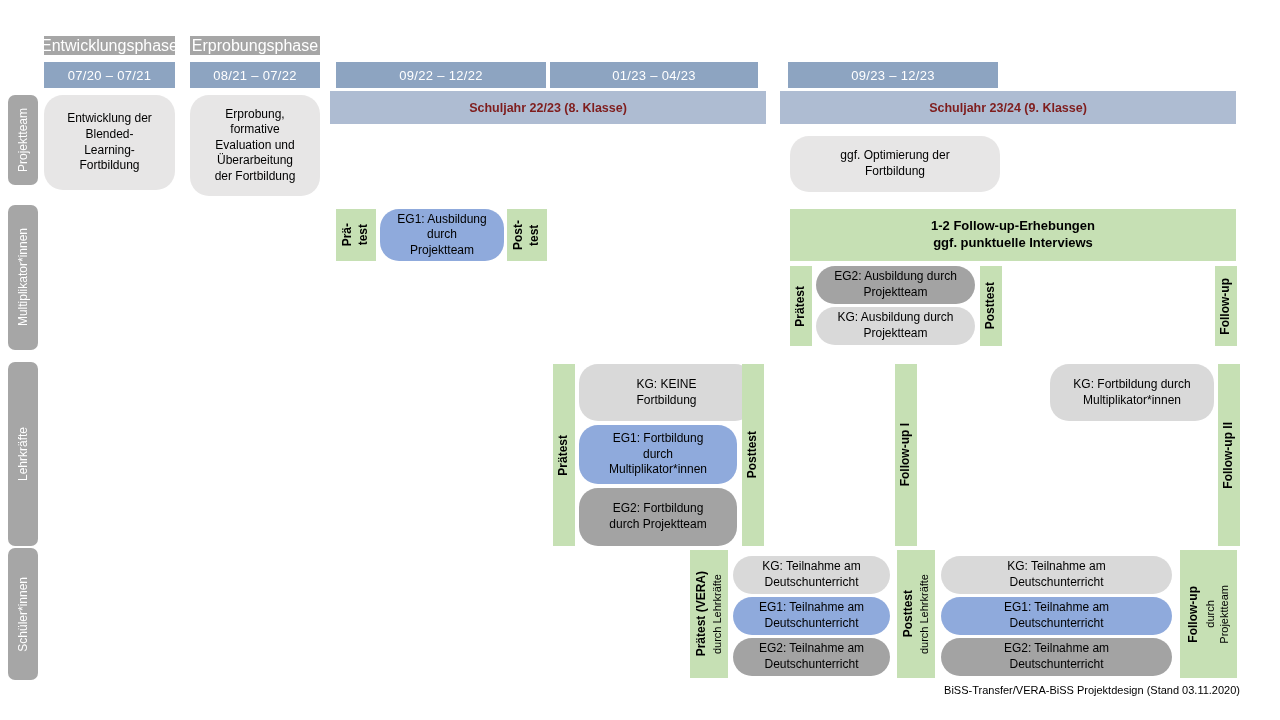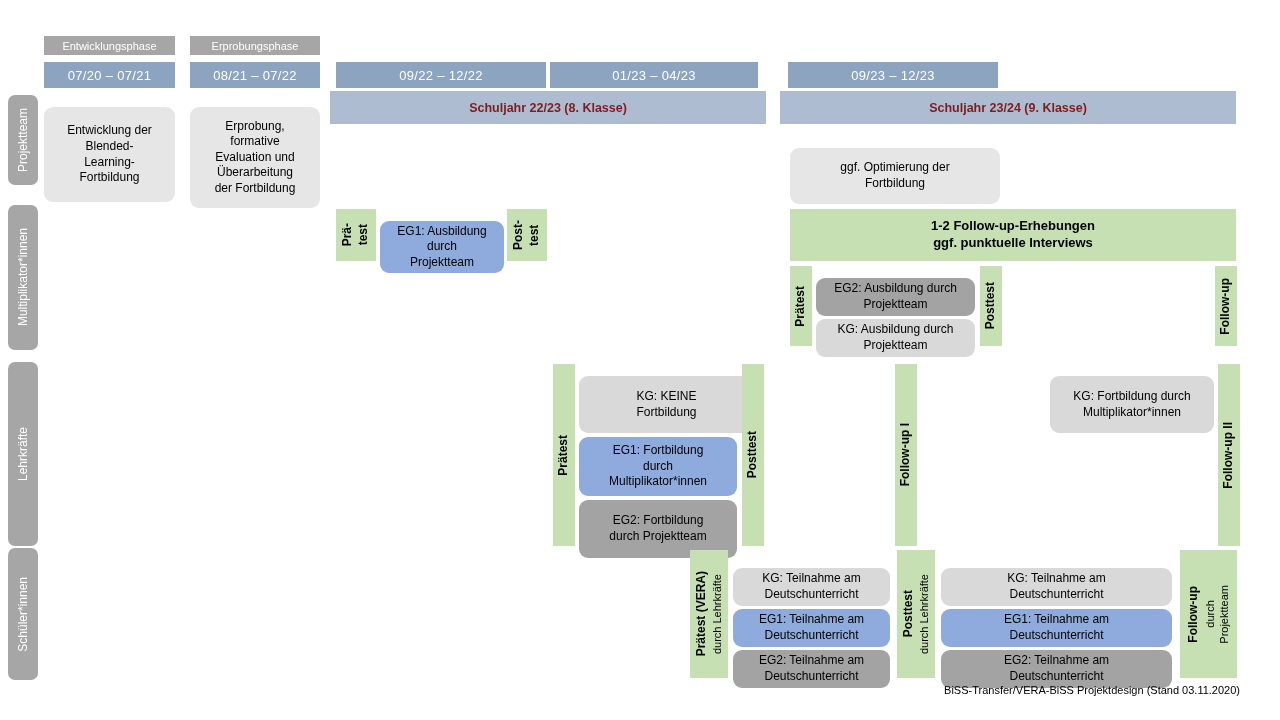--- a/index.html
+++ b/index.html
@@ -1,24 +1,24 @@
 <!DOCTYPE html>
 <html><head>
 <meta charset="utf-8">
 <style>
   html,body{margin:0;padding:0;background:#fff;}
   #canvas{position:relative;width:1280px;height:720px;background:#ffffff;
           font-family:"Liberation Sans",sans-serif;color:#000;overflow:hidden;}
   .abs{position:absolute;box-sizing:border-box;}
   .center{display:flex;align-items:center;justify-content:center;text-align:center;}
-  .bar-phase{background:#a6a6a6;color:#fff;font-size:11px;}
+  .bar-phase{background:#a6a6a6;color:#fff;font-size:16px;}
   .bar-period{background:#8da4c1;color:#fff;font-size:13px;letter-spacing:.3px;}
   .bar-year{background:#aebcd2;color:#7f1d1d;font-size:12.5px;font-weight:bold;}
   .rowlabel{background:#a6a6a6;color:#fff;border-radius:7px;font-size:12px;}
-  .box{border-radius:9px;font-size:12px;line-height:1.3;padding:2px 10px;white-space:pre-line;margin-top:12px;}
+  .box{border-radius:19px;font-size:12px;line-height:1.3;padding:2px 10px;white-space:pre-line;}
   .gray{background:#e7e6e6;}
   .kg{background:#d9d9d9;}
   .eg1{background:#8faadc;}
   .eg2{background:#a3a3a3;}
   .green{background:#c6e0b4;font-weight:bold;font-size:12px;line-height:1.3;white-space:pre-line;}
   .vtext{writing-mode:vertical-rl;transform:rotate(180deg);white-space:pre-line;text-align:center;}
   .sub{font-weight:normal;font-size:11px;}
   .pair{display:flex;flex-direction:row;align-items:center;justify-content:center;gap:1px;}
   .caption{font-size:11px;text-align:right;}
 </style>

